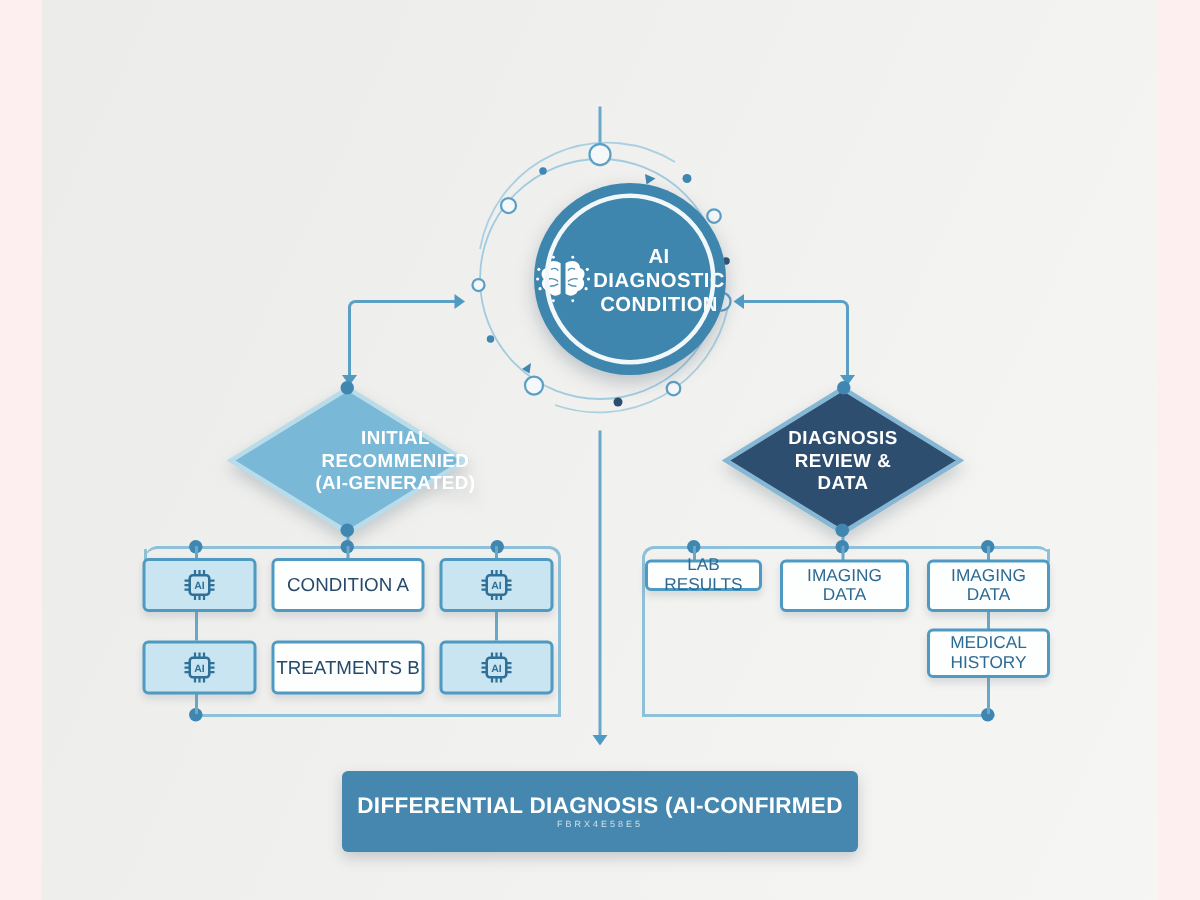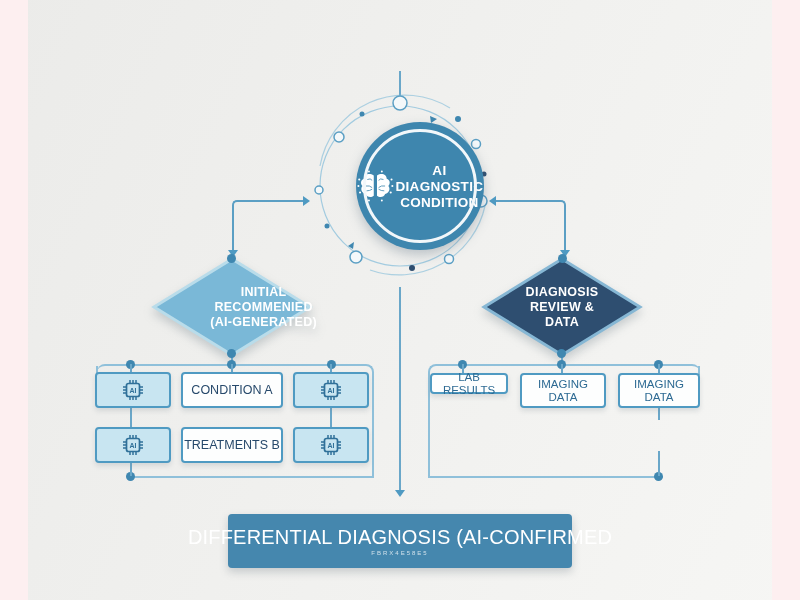--- a/index.html
+++ b/index.html
@@ -36,21 +36,21 @@
 
   .diamond-wrap{position:absolute;width:170px;height:106px;
     display:flex;align-items:center;justify-content:center;text-align:center;
     filter:drop-shadow(0 5px 5px rgba(100,115,125,.30));}
   .diamond-svg{position:absolute;left:0;top:0;}
   .dtext{position:relative;color:#fff;font-weight:bold;font-size:12.5px;line-height:15px;letter-spacing:.3px;}
 
   .banner{position:absolute;left:228px;top:514px;width:344px;height:54px;background:#4587ae;
     border-radius:4px;display:flex;flex-direction:column;align-items:center;justify-content:center;
     color:#fff;box-shadow:0 4px 9px rgba(110,120,130,.32);}
-  .banner .b1{font-weight:normal;font-size:20px;letter-spacing:.2px;white-space:nowrap;text-align:right;}
+  .banner .b1{font-weight:bold;font-size:15px;letter-spacing:.2px;white-space:nowrap;text-align:right;}
   .banner .b2{font-size:6px;letter-spacing:2px;opacity:.75;margin:1px 0;}
   .banner .b3{font-size:12.5px;font-weight:bold;letter-spacing:.6px;opacity:.96;}
 </style>
 </head>
 <body>
 
 <div class="stage">
   <div class="strip left"></div>
   <div class="strip right"></div>
 
@@ -216,18 +216,21 @@
 
   <div class="node whitebox" style="left:430px;top:373px;width:78px;height:21px;font-size:11.5px;line-height:13px;color:#2d6a93;">
     <span>LAB RESULTS</span>
   </div>
   <div class="node whitebox" style="left:520px;top:373px;width:86px;height:35px;font-size:11.5px;line-height:13px;color:#2d6a93;padding:0 14px;">
     <span>IMAGING DATA</span>
   </div>
   <div class="node whitebox" style="left:618px;top:373px;width:82px;height:35px;font-size:11.5px;line-height:13px;color:#2d6a93;padding:0 12px;">
     <span>IMAGING DATA</span>
   </div>
+  <div class="node whitebox" style="left:618px;top:419px;width:82px;height:33px;font-size:11.5px;line-height:13px;color:#2d6a93;padding:0 12px;">
+    <span>MEDICAL HISTORY</span>
+  </div>
 
   <div class="banner">
     <div class="b1">DIFFERENTIAL DIAGNOSIS (AI-CONFIRMED</div>
     <div class="b2">FBRX4E58E5</div>
   </div>
 </div>
 
 </body></html>

